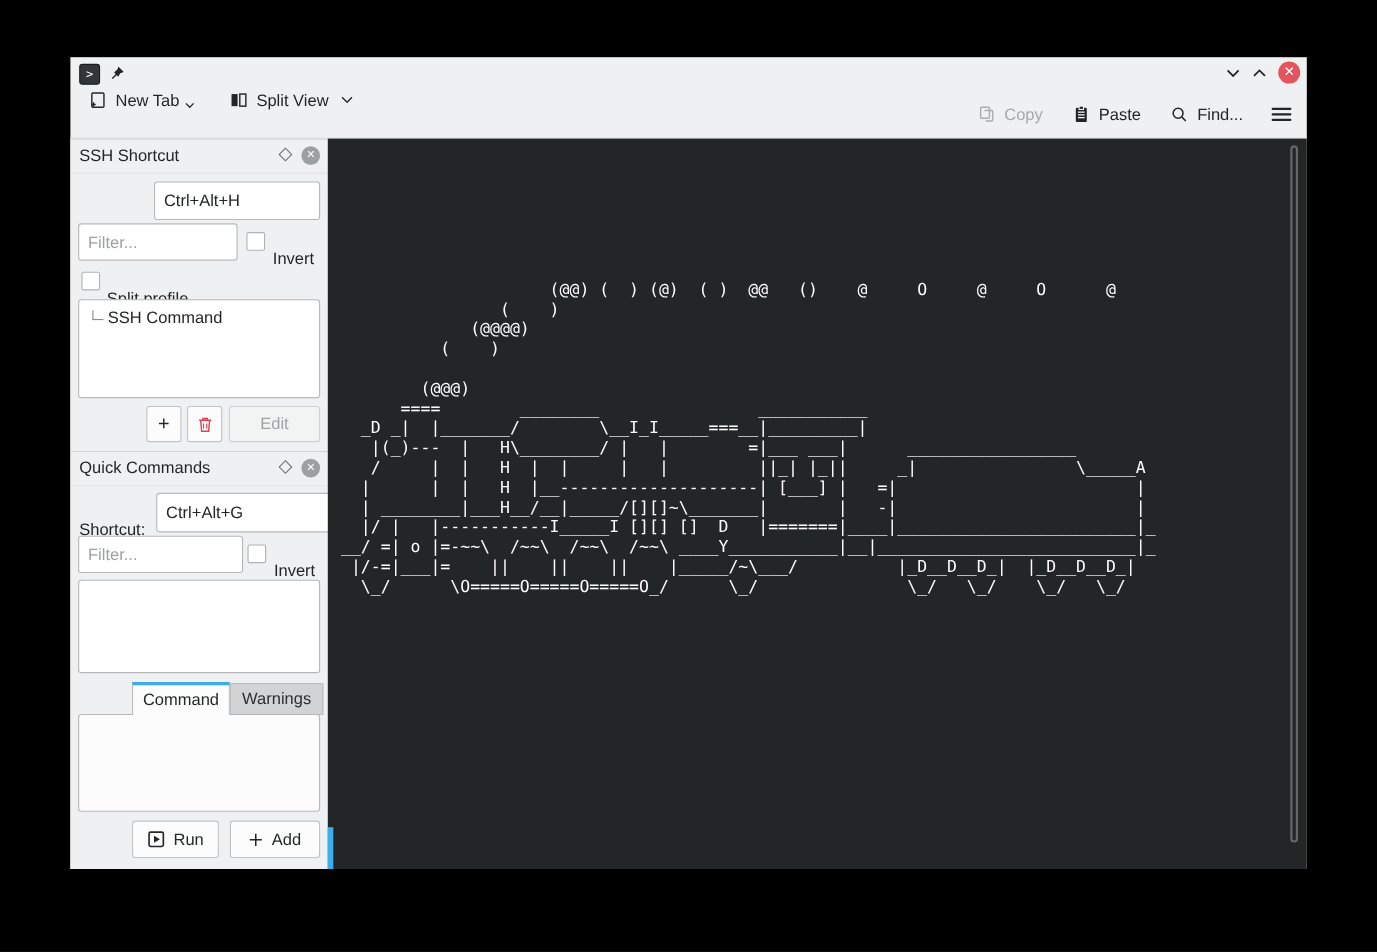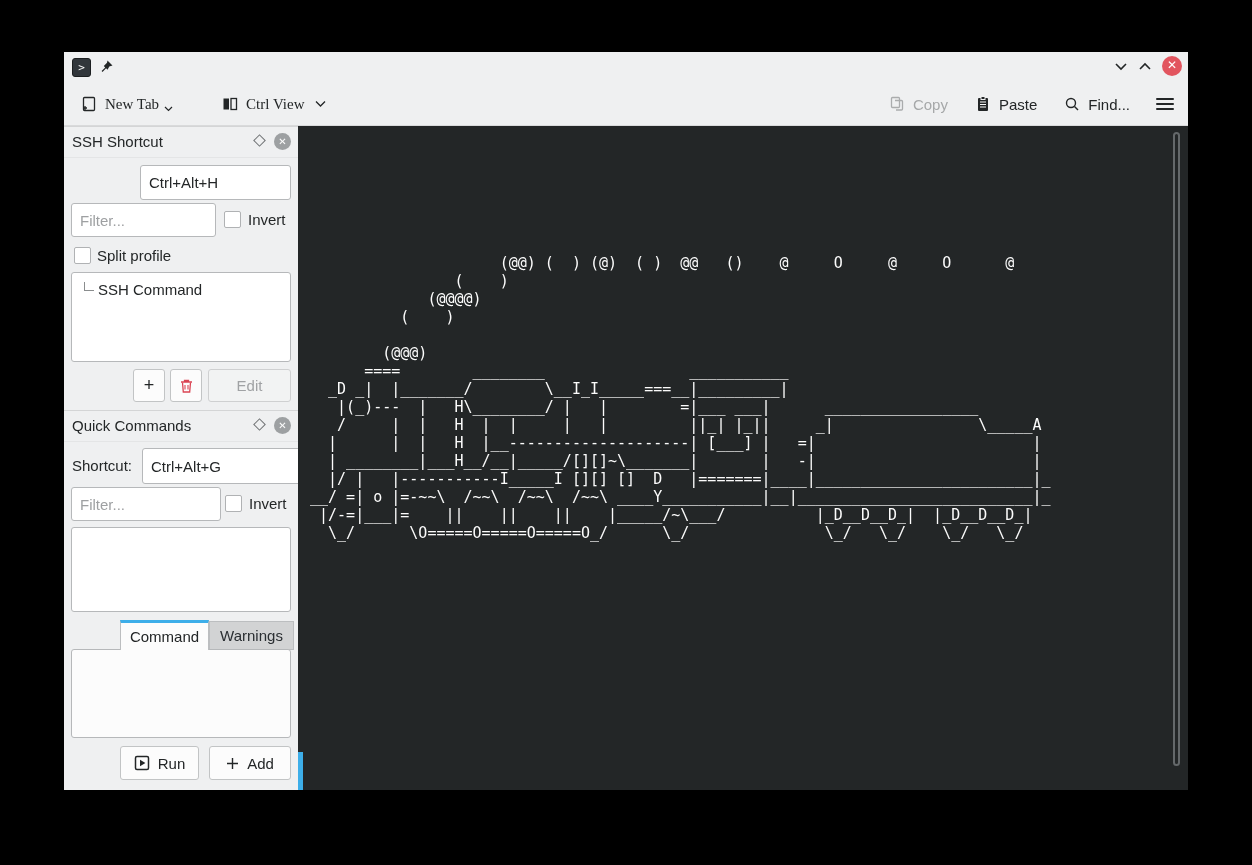--- a/index.html
+++ b/index.html
@@ -17,40 +17,40 @@
               text-align:center; }
   .pin { position:absolute; left:35px; top:7px; }
   .win-title { position:absolute; left:0; right:0; top:5px; text-align:center; color:#232627; }
   .win-controls { position:absolute; right:6px; top:4px; display:flex; align-items:center; gap:10px; }
   .close-btn { width:20px; height:20px; border-radius:50%; background:#e2555f; color:#fff;
                text-align:center; line-height:19px; font-size:12px; }
 
   
   .toolbar { position:absolute; left:0; top:30px; width:100%; height:44px;
              border-bottom:1px solid #d9dadb; }
-  .tb-left  { position:absolute; left:16px; top:0; height:44px; display:flex; align-items:center; gap:48px;font-family:Liberation Serif, serif; }
+  .tb-left  { position:absolute; left:16px; top:0; height:44px; display:flex; align-items:flex-start; gap:31px; }
   .tb-right { position:absolute; right:14px; top:0; height:44px; display:flex; align-items:center; gap:26px; }
   .tb-item { display:flex; align-items:center; gap:7px; white-space:nowrap; }
   .tb-item.disabled { color:#a6a8a9; }
   .caret { margin-left:-2px; margin-top:10px; }
   .burger div { width:18px; height:2px; background:#232627; margin:3px 0; border-radius:1px; }
 
   
   .sidebar { position:absolute; left:0; top:74px; width:234px; height:664px; background:#eff0f1; }
   .panel-header { position:absolute; left:0; width:234px; height:32px; border-top:1px solid #d4d5d6;
                   border-bottom:1px solid #e4e5e6; }
   .panel-title { position:absolute; left:8px; top:6px; }
   .ph-diamond { position:absolute; right:34px; top:9px; width:9px; height:9px;
                 border:1px solid #6f7274; transform:rotate(45deg); background:transparent; }
   .ph-close { position:absolute; right:7px; top:6px; width:17px; height:17px; border-radius:50%;
               background:#9da0a2; color:#fcfcfc; font-size:10px; line-height:17px; text-align:center; }
   .field { position:absolute; background:#fff; border:1px solid #b6b8ba; border-radius:3px;
            font-family:"Liberation Sans", sans-serif; font-size:15px; color:#232627; padding:0 8px; }
   .field::placeholder { color:#9ea0a2; }
-  .label { position:absolute; }
+  .label { position:absolute;margin-top:16px; }
   .checkbox { position:absolute; width:17px; height:17px; background:#fff;
               border:1px solid #b0b2b4; border-radius:2px; }
   .box { position:absolute; background:#fff; border:1px solid #b6b8ba; border-radius:3px; }
   .tree-item { position:absolute; left:9px; top:8px; display:flex; align-items:center; }
   .branch { width:10px; height:9px; border-left:1px solid #8a8d8e; border-bottom:1px solid #8a8d8e;
             margin:-6px 4px 0 3px; }
   .btn { position:absolute; background:#fcfcfc; border:1px solid #c2c4c5; border-radius:3px;
          display:flex; align-items:center; justify-content:center; gap:8px;
          font-size:15px; color:#232627; }
   .btn.disabled { color:#a0a2a4; background:#f2f3f3; border-color:#cfd0d1; }
@@ -113,21 +113,21 @@
             </svg>
         </span>
       </div>
       <div class="tb-item">
         <span>
           <svg width="18" height="18" viewBox="0 0 18 18">
               <rect x="2.5" y="3.5" width="5.5" height="11" fill="#232627"></rect>
               <rect x="10" y="3.5" width="5.5" height="11" fill="none" stroke="#232627" stroke-width="1.3"></rect>
             </svg>
         </span>
-        <span>Ctrl View</span>
+        <span>Split View</span>
         <span style="margin-left:4px">
           <svg width="11" height="8" viewBox="0 0 11 8">
               <polyline points="1,1.5 5.5,6 10,1.5" fill="none" stroke="#232627" stroke-width="1.3"></polyline>
             </svg>
         </span>
       </div>
     </div>
     <div class="tb-right">
       <div class="tb-item disabled">
         <span>

